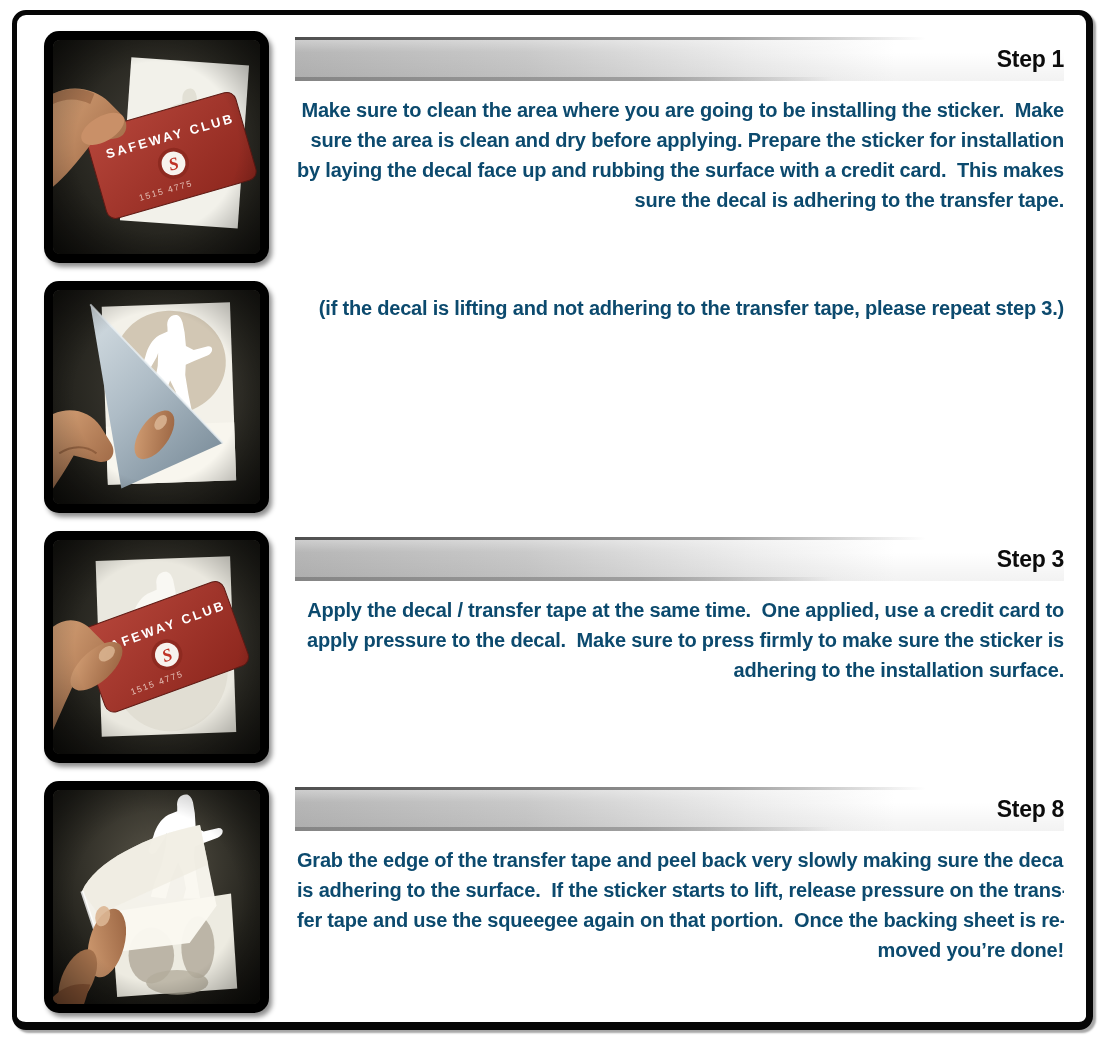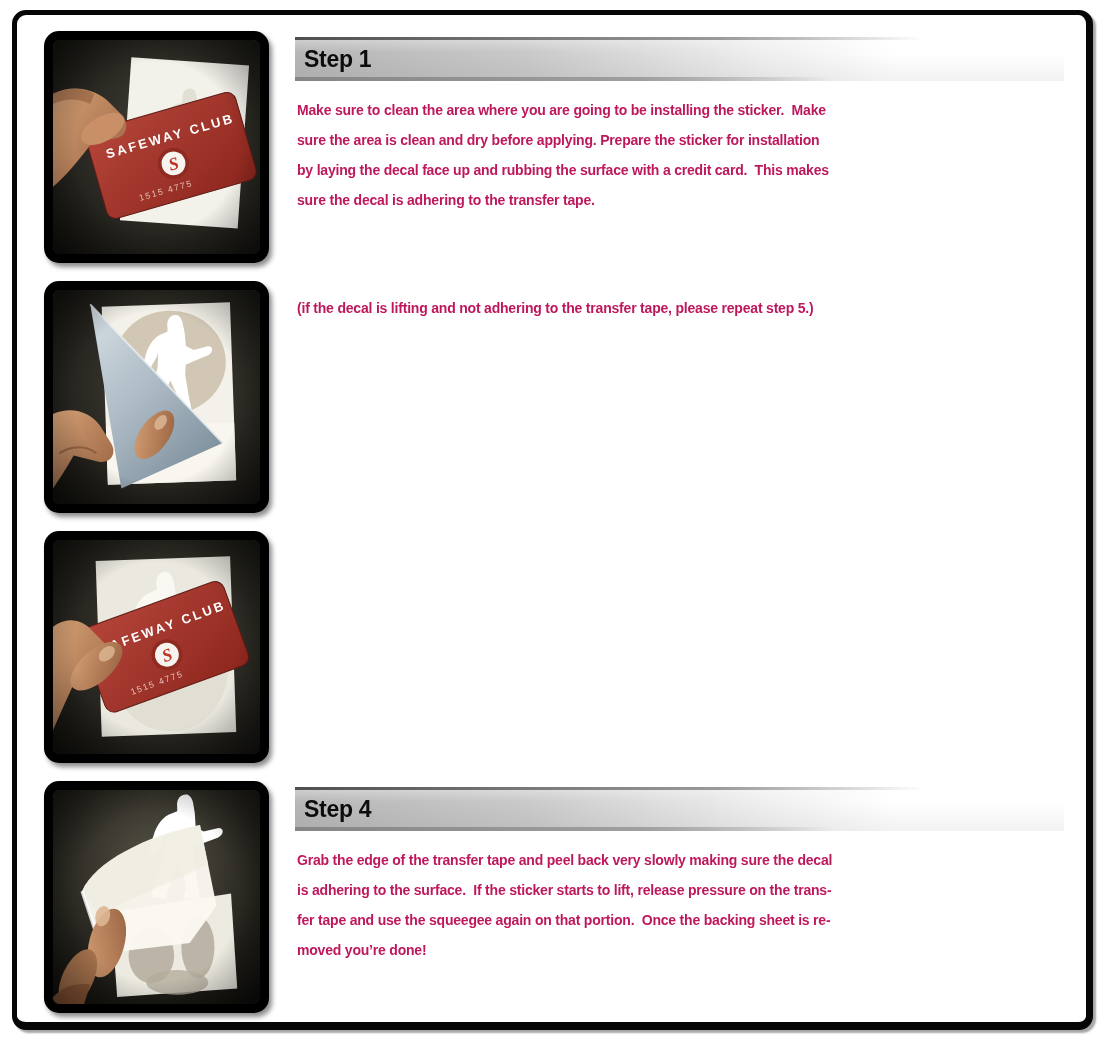--- a/index.html
+++ b/index.html
@@ -16,41 +16,41 @@
   .photo-frame{
     margin-left:27px;margin-top:2px;width:207px;height:214px;padding:9px;
     background:#000;border-radius:15px;box-shadow:3px 4px 5px rgba(0,0,0,.45);
     flex:none;
   }
   .photo{
     width:207px;height:214px;border-radius:7px;overflow:hidden;background:#191812;
     box-shadow:inset 1px 1px 2px rgba(255,255,255,.22);
   }
   .photo svg{display:block;width:100%;height:100%;}
-  .text-col{margin-left:26px;margin-right:22px;flex:1;overflow:hidden;}
+  .text-col{margin-left:26px;margin-right:22px;flex:1;overflow:hidden;text-align:right;}
   .step-header{
     height:44px;margin-top:8px;position:relative;
     background:
       linear-gradient(to bottom, rgba(255,255,255,.40) 0%, rgba(255,255,255,0) 35%, rgba(0,0,0,.05) 100%),
       linear-gradient(to right, #b6b6b6 0%, #c9c9c9 30%, #eeeeee 60%, #ffffff 78%);
   }
   .step-header::before{
     content:"";position:absolute;left:0;right:0;top:0;height:3px;
     background:linear-gradient(to right,#4f4f4f 0%,#9a9a9a 55%,rgba(154,154,154,0) 82%);
   }
   .step-header::after{
     content:"";position:absolute;left:0;right:0;bottom:0;height:4px;
     background:linear-gradient(to right,#858585 0%,#9f9f9f 45%,rgba(159,159,159,0) 70%);
   }
   .step-label{
     display:block;padding-left:9px;line-height:44px;
     font-size:23px;font-weight:bold;color:#0c0c0c;letter-spacing:-0.3px;
   }
   .body-text{
-    margin:14px 0 0 2px;font-size:14px;font-weight:bold;color:#be185d;
+    margin:14px 0 0 2px;font-size:20px;font-weight:bold;color:#0c4a6e;
     line-height:30px;letter-spacing:-0.2px;white-space:pre;
   }
   .body-text + .body-text{margin-top:30px;}
   .defs-svg{position:absolute;width:0;height:0;overflow:hidden;}
 </style>
 </head>
 <body>
 
 <svg class="defs-svg" xmlns="http://www.w3.org/2000/svg" aria-hidden="true">
   <defs>
@@ -152,21 +152,21 @@
               <ellipse cx="98" cy="140" rx="27" ry="14" transform="rotate(-55 98 140)" fill="url(#skin1)"></ellipse>
               <ellipse cx="104" cy="128" rx="8" ry="5" transform="rotate(-55 104 128)" fill="#d8b291" opacity="0.9"></ellipse>
               <path d="M0,120 C18,112 36,118 46,132 L56,148 C62,158 56,168 44,166 L20,160 C12,174 4,186 0,192 Z" fill="url(#skin1)"></path>
               <path d="M6,158 C18,150 32,150 42,158" stroke="#7c4c2e" stroke-width="2" fill="none" opacity="0.6"></path>
             </g>
             <rect width="200" height="207" fill="url(#vig)"></rect>
           </svg>
         </div>
       </div>
       <div class="text-col">
-        <p class="body-text">(if the decal is lifting and not adhering to the transfer tape, please repeat step 5.)</p>
+        <p class="body-text">(if the decal is lifting and not adhering to the transfer tape, please repeat step 3.)</p>
       </div>
     </div>
 
     <div class="row">
       <div class="photo-frame">
         <div class="photo">
           <svg viewBox="0 0 200 207" preserveAspectRatio="xMidYMid slice">
             <rect width="200" height="207" fill="url(#bg1)"></rect>
             <g transform="rotate(-2 110 100)">
               <rect x="44" y="18" width="130" height="170" fill="#eae8df"></rect>
@@ -187,20 +187,28 @@
             </g>
             <g>
               <path d="M0,84 C12,74 28,76 38,88 L54,104 C62,114 58,128 44,128 L26,126 C16,148 6,170 0,184 Z" fill="url(#skin1)"></path>
               <ellipse cx="42" cy="122" rx="31" ry="15" transform="rotate(-42 42 122)" fill="url(#skin1)"></ellipse>
               <ellipse cx="52" cy="110" rx="9" ry="6" transform="rotate(-42 52 110)" fill="#dbb592" opacity="0.85"></ellipse>
             </g>
             <rect width="200" height="207" fill="url(#vig)"></rect>
           </svg>
         </div>
       </div>
+      <div class="text-col">
+        <div class="step-header">
+          <span class="step-label">Step 3</span>
+        </div>
+        <p class="body-text">Apply the decal / transfer tape at the same time.  One applied, use a credit card to
+apply pressure to the decal.  Make sure to press firmly to make sure the sticker is
+adhering to the installation surface.</p>
+      </div>
     </div>
 
     <div class="row">
       <div class="photo-frame">
         <div class="photo">
           <svg viewBox="0 0 200 207" preserveAspectRatio="xMidYMid slice">
             <rect width="200" height="207" fill="url(#bg4)"></rect>
             <g>
               <path d="M56,118 L172,100 L178,192 L62,200 Z" fill="#edebe1"></path>
               <ellipse cx="95" cy="160" rx="22" ry="27" fill="#b3ac9c" opacity="0.85"></ellipse>
@@ -220,21 +228,21 @@
               <ellipse cx="48" cy="122" rx="10" ry="7" transform="rotate(-75 48 122)" fill="#dcb694" opacity="0.9"></ellipse>
               <ellipse cx="24" cy="182" rx="30" ry="15" transform="rotate(-65 24 182)" fill="#a4714c"></ellipse>
               <path d="M0,200 C10,190 22,186 36,188 L30,207 L0,207 Z" fill="#8a5636"></path>
             </g>
             <rect width="200" height="207" fill="url(#vig)"></rect>
           </svg>
         </div>
       </div>
       <div class="text-col">
         <div class="step-header">
-          <span class="step-label">Step 4</span>
+          <span class="step-label">Step 8</span>
         </div>
         <p class="body-text">Grab the edge of the transfer tape and peel back very slowly making sure the decal
 is adhering to the surface.  If the sticker starts to lift, release pressure on the trans-
 fer tape and use the squeegee again on that portion.  Once the backing sheet is re-
 moved you’re done!</p>
       </div>
     </div>
 
   </div>
 </div>

